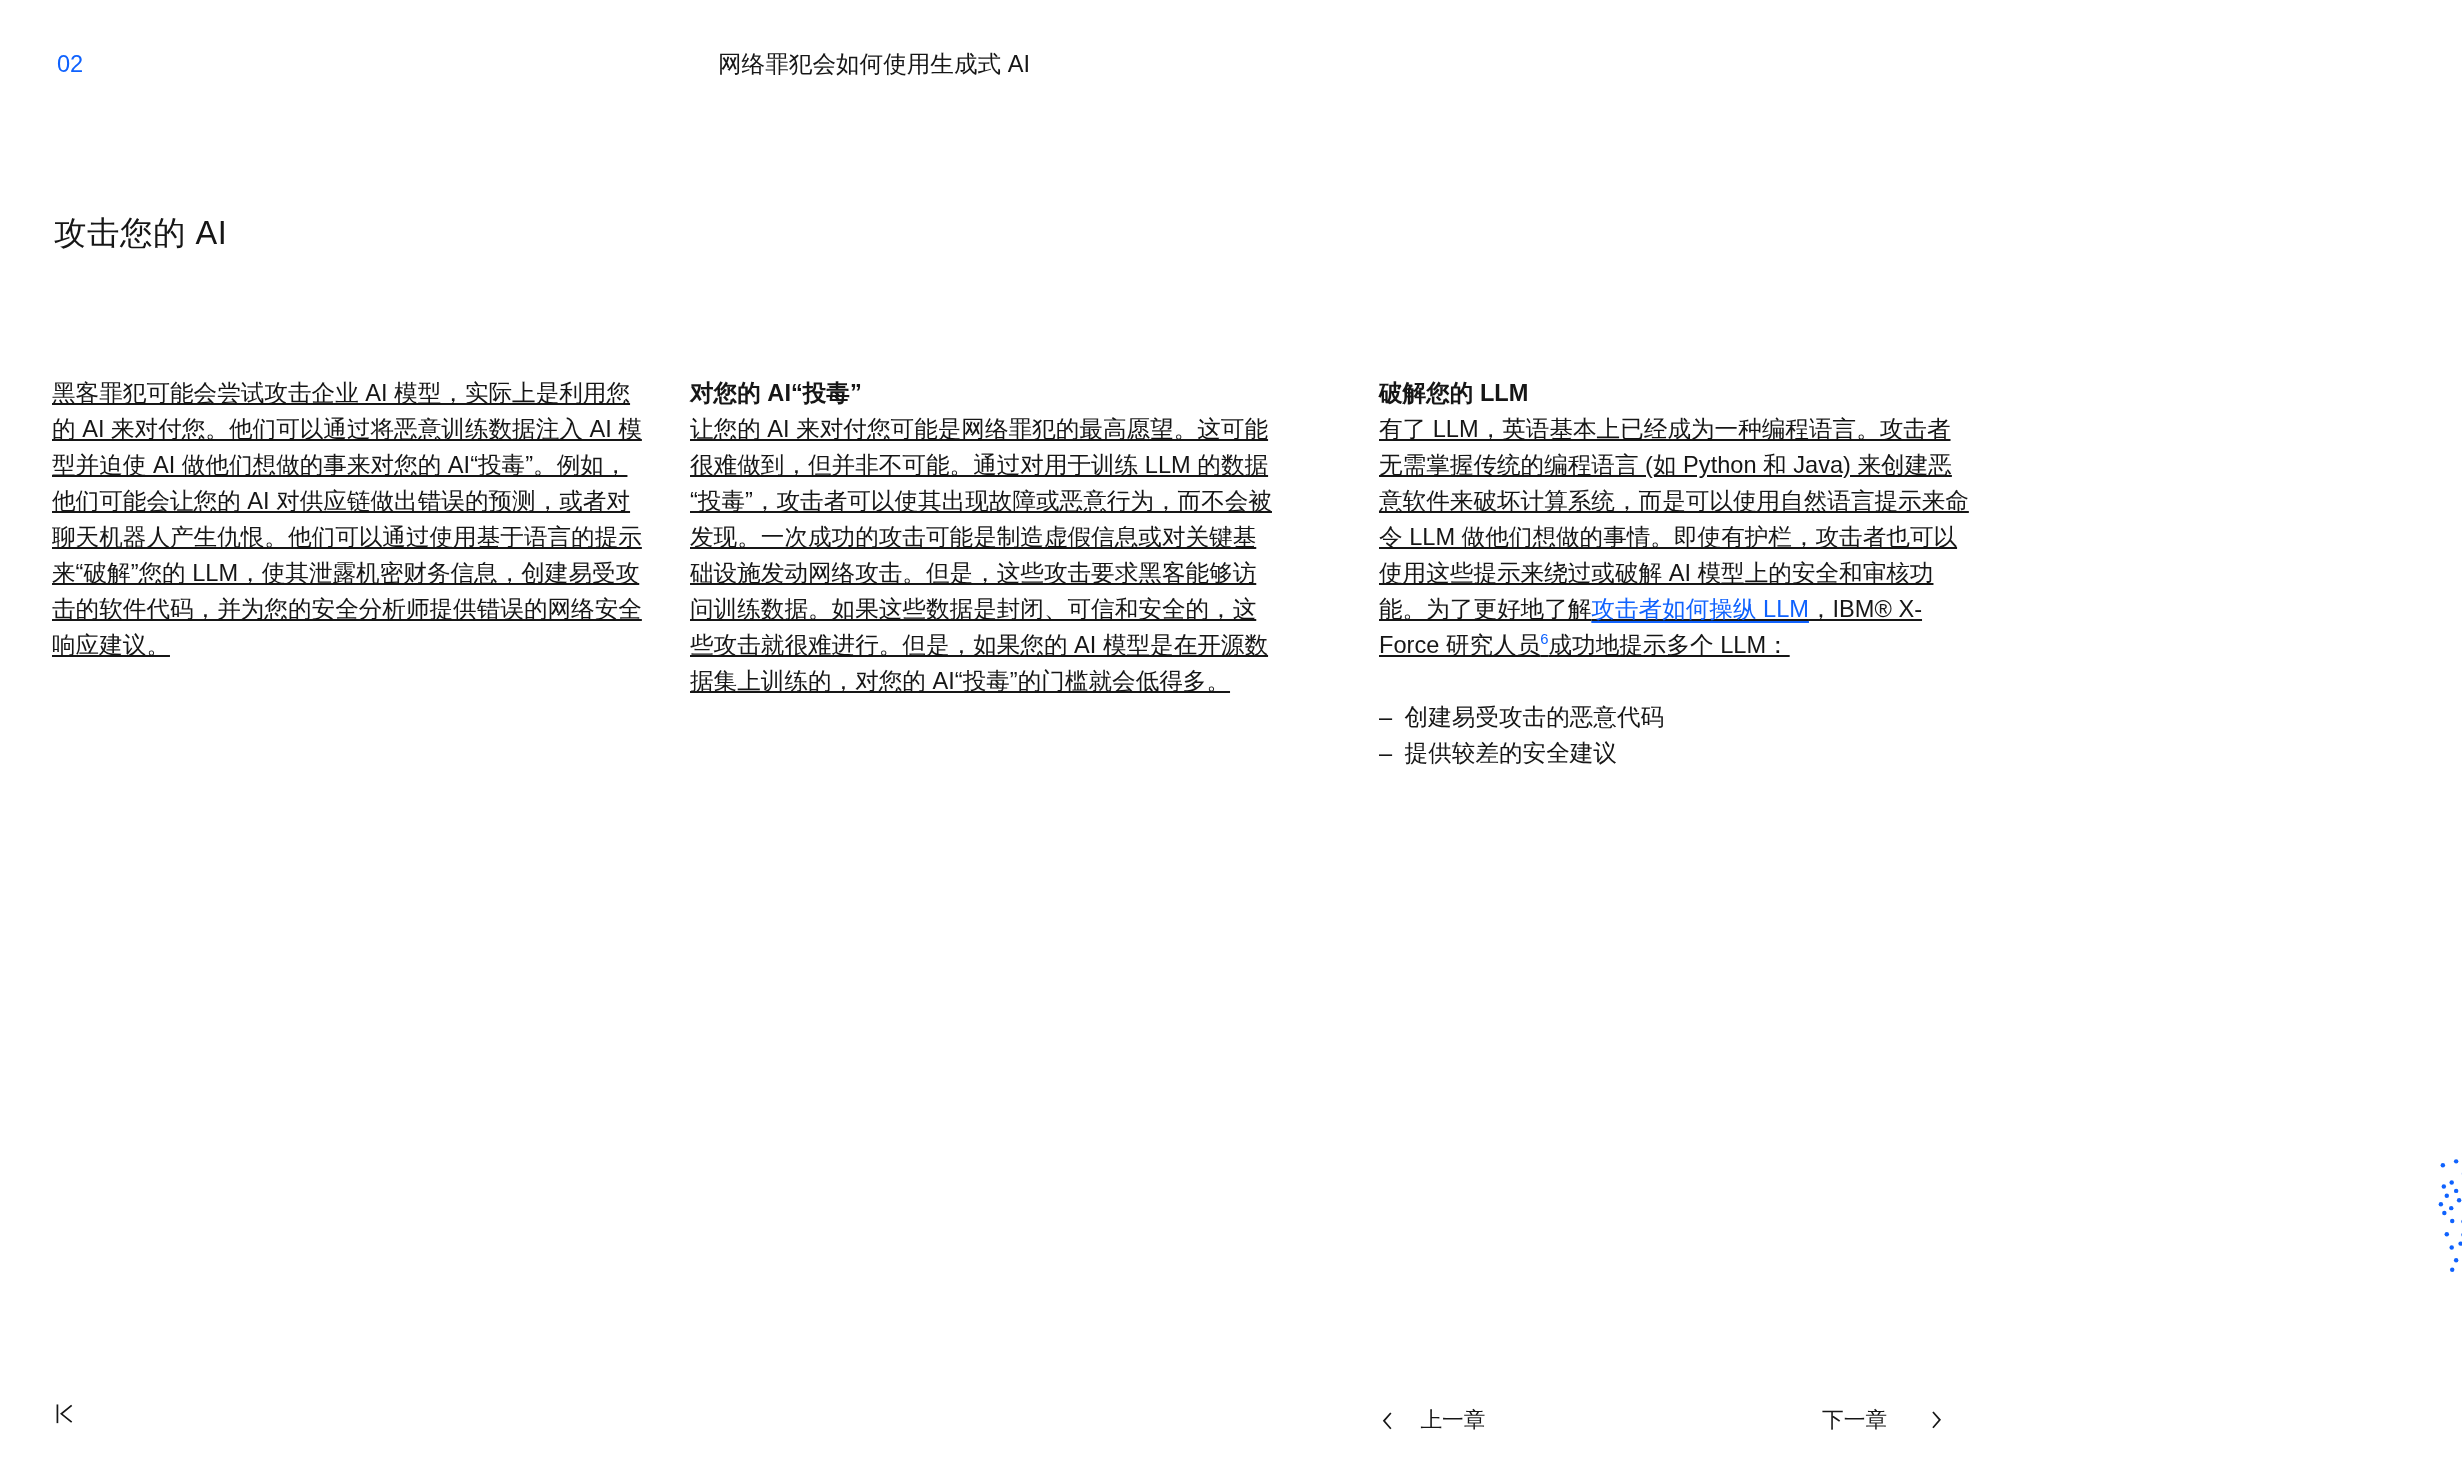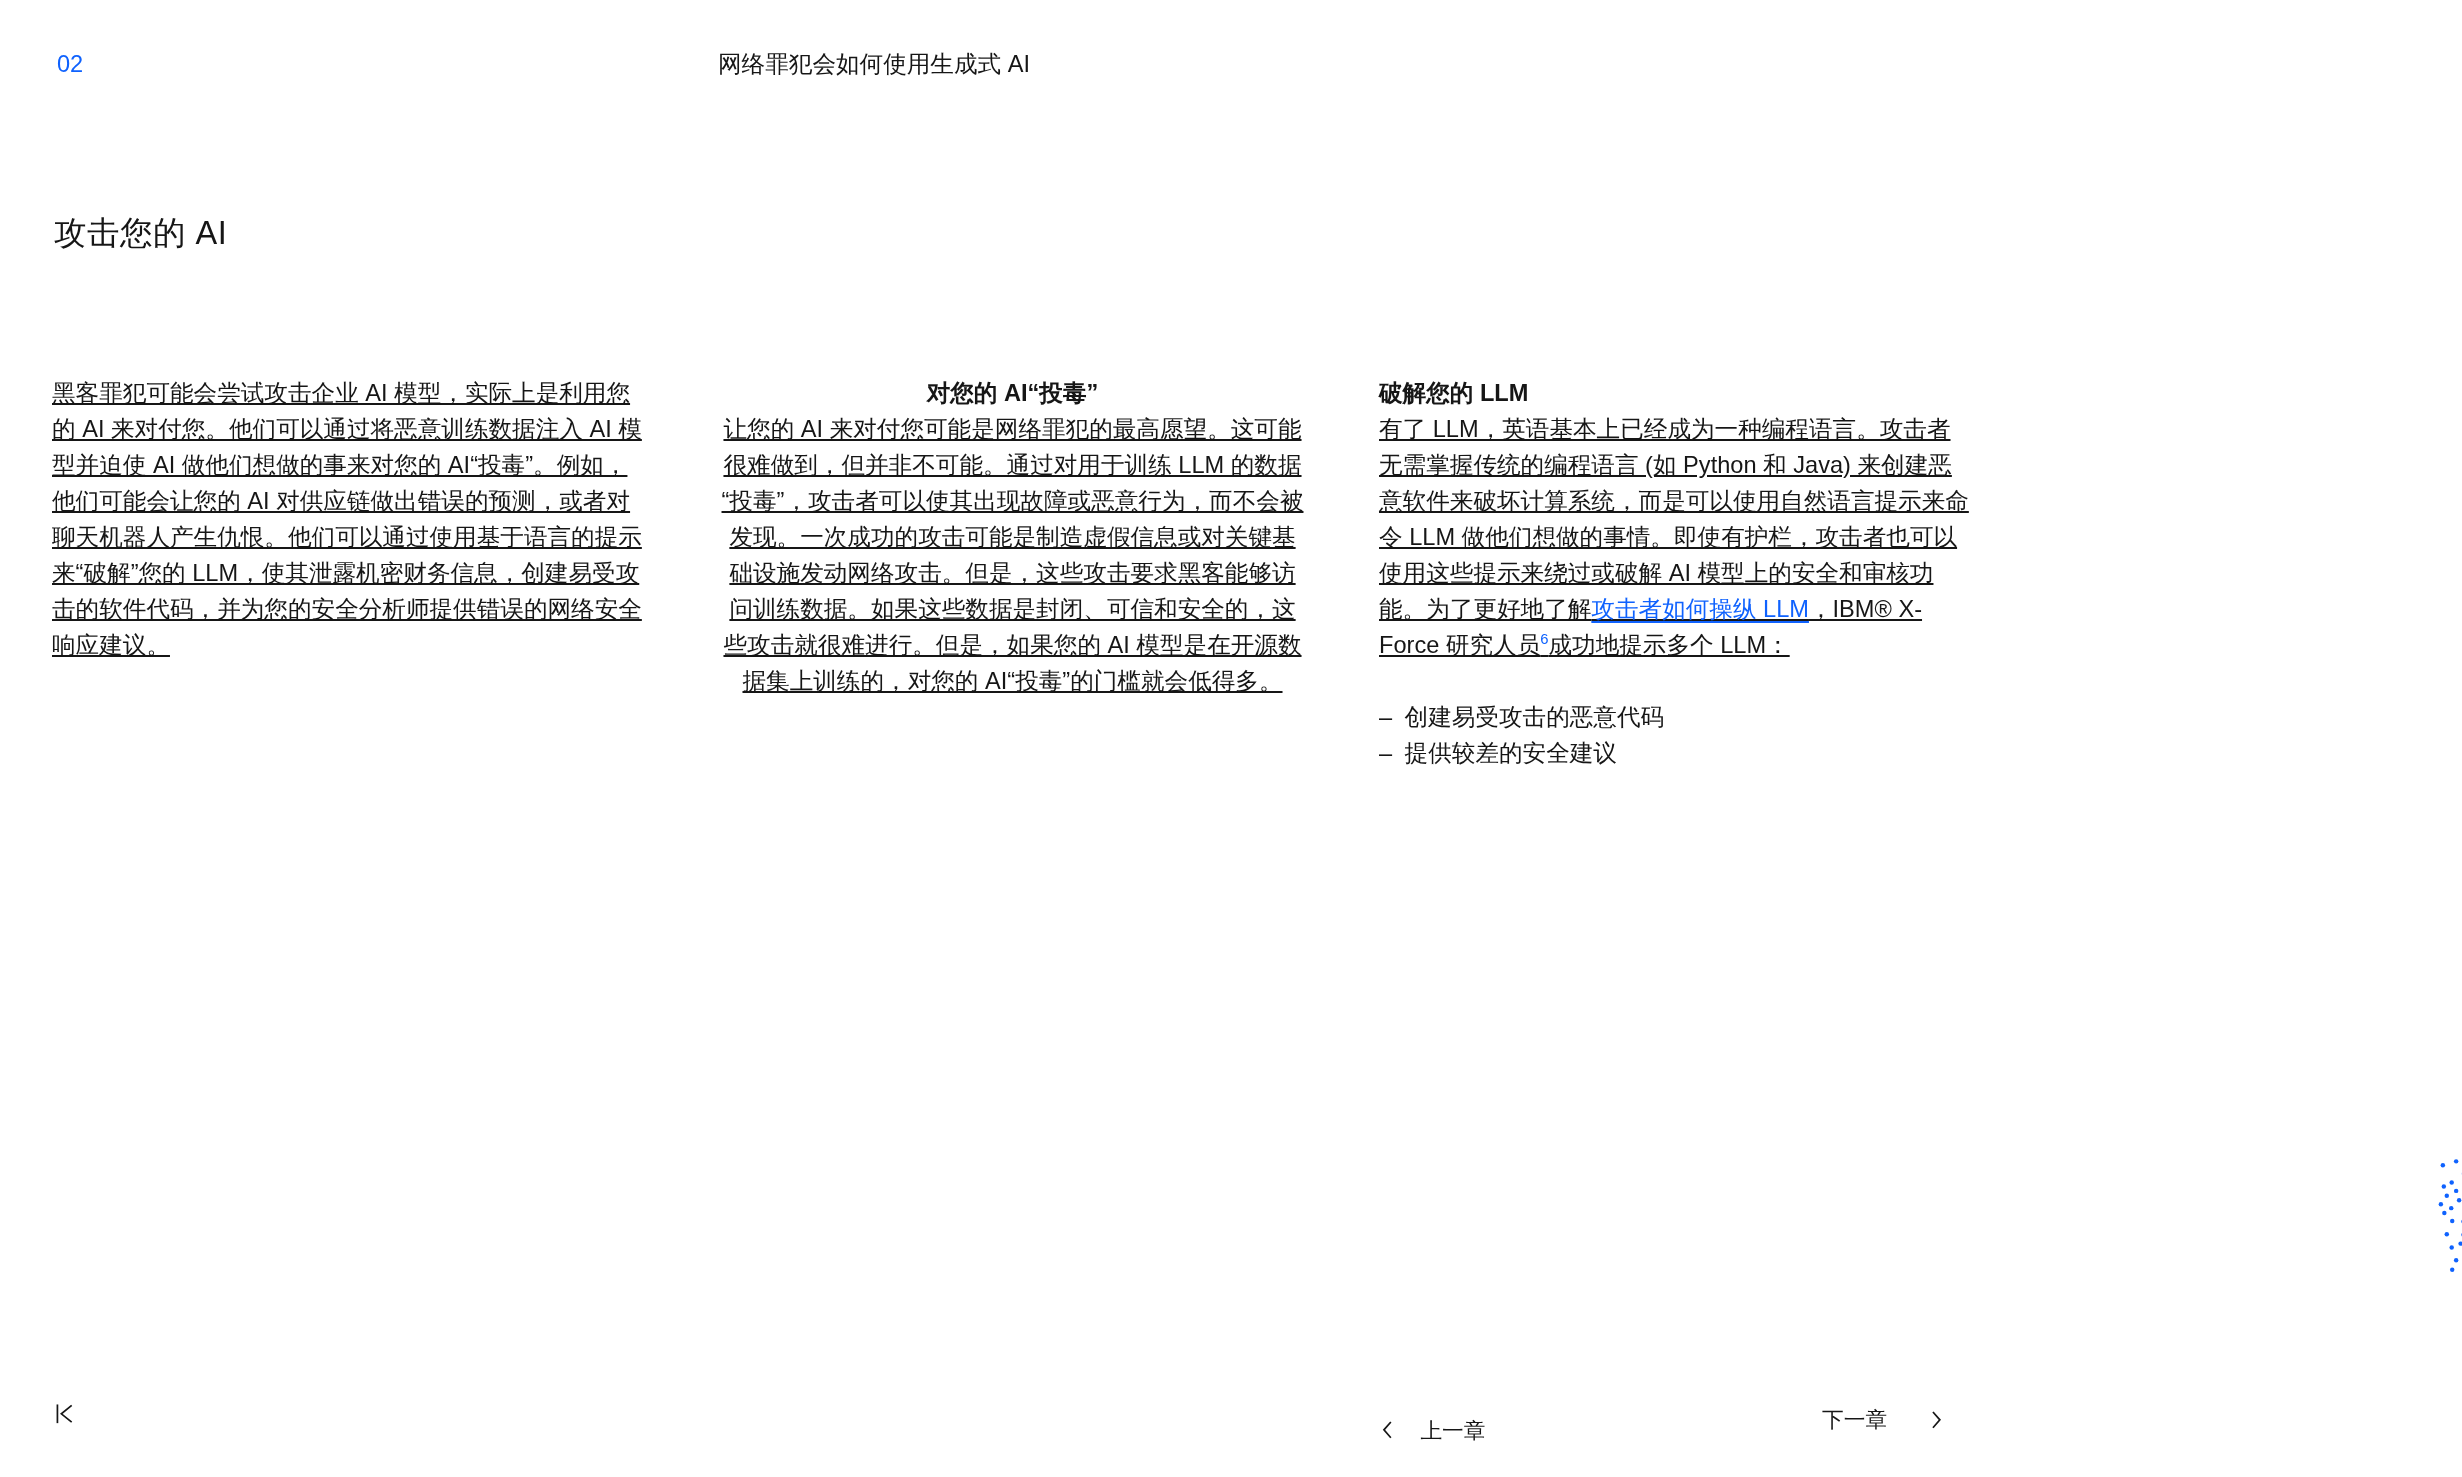--- a/index.html
+++ b/index.html
@@ -8,30 +8,30 @@
     position:relative;width:2626px;height:1477px;background:#ffffff;
     font-family:"Liberation Sans",sans-serif;color:var(--text);overflow:hidden;
   }
   .hdr-num{position:absolute;left:57px;top:51px;font-size:23.6px;line-height:26.6px;color:var(--accent);}
   .hdr-title{position:absolute;left:718px;top:51px;font-size:23.6px;line-height:26.6px;}
   .section-title{position:absolute;left:54px;top:193px;font-size:32.5px;font-weight:300;line-height:37px;letter-spacing:0.5px;}
   .col{position:absolute;top:375px;font-size:23.6px;line-height:36px;}
   .col p{margin:0;text-decoration:underline;}
   .col .col-heading{margin:0;font-size:23.6px;font-weight:700;line-height:36px;}
   .col-1{left:52px;width:593px;}
-  .col-2{left:718px;width:589px;text-align:center;}
+  .col-2{left:690px;width:589px;}
   .col-3{left:1379px;width:593px;}
   .link{color:var(--accent);text-decoration:underline;text-decoration-thickness:1.5px;text-underline-offset:4.4px;cursor:pointer;}
   .fn{color:var(--accent);font-size:14.8px;vertical-align:super;line-height:0;cursor:pointer;}
   ul.bullets{list-style:none;margin:36px 0 0 0;padding:0;}
   ul.bullets li{position:relative;padding-left:25.6px;}
   ul.bullets li::before{content:"–";position:absolute;left:0;top:0;}
   .footer-item{position:absolute;font-size:21.7px;line-height:23.6px;}
   .skip-btn{left:53px;top:1402px;cursor:pointer;}
-  .prev-btn{left:1379px;top:1408px;display:flex;align-items:flex-start;gap:25.6px;cursor:pointer;margin-top:11px;}
+  .prev-btn{left:1379px;top:1408px;display:flex;align-items:flex-end;gap:25.6px;cursor:pointer;}
   .next-btn{left:1822px;top:1408px;display:flex;align-items:center;gap:42px;cursor:pointer;}
   .graphic{position:absolute;left:2433px;top:1143px;}
   svg{display:block;}
   .stroke-ink{stroke:var(--text);stroke-width:3.5;fill:none;stroke-linecap:butt;stroke-linejoin:miter;}
   .stroke-accent{stroke:var(--accent);fill:none;}
   .fill-accent{fill:var(--accent);}
 </style>
 </head>
 <body>
 

